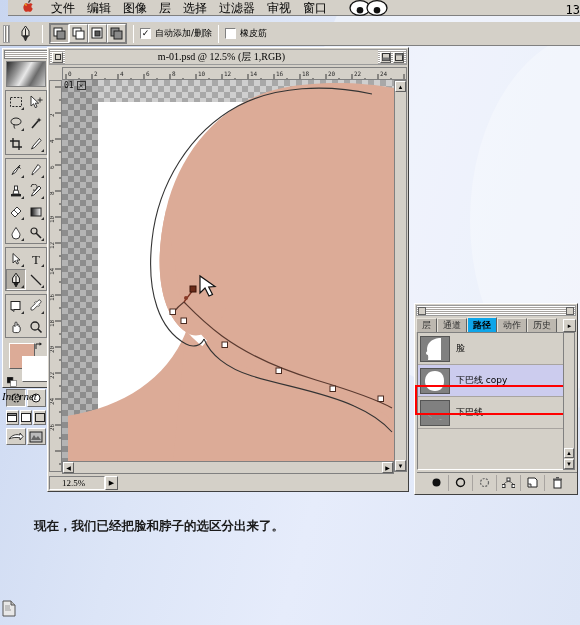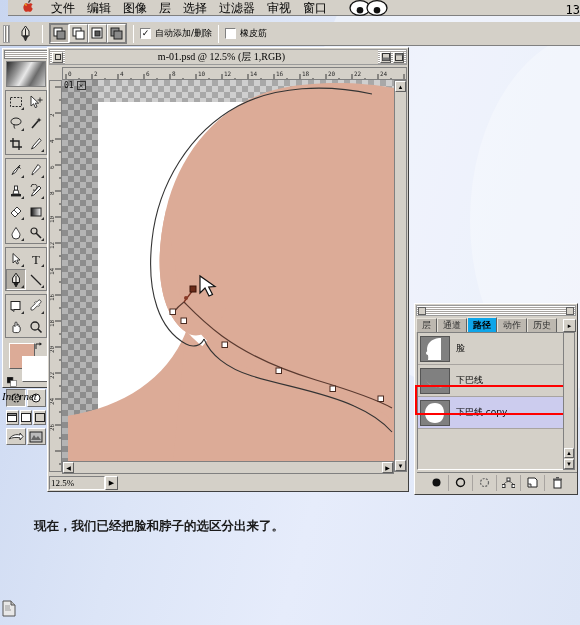--- a/index.html
+++ b/index.html
@@ -248,21 +248,21 @@
   }
   #doc-status {
     position:absolute; left:1px; bottom:1px; width:358px; height:15px;
     display:flex; align-items:center; font-size:9px;
     font-family:"Liberation Serif",serif;
   }
   #zoom-field {
     width:56px;height:14px;background:#d4d0c8;
     border-top:1px solid #808080;border-left:1px solid #808080;
     border-right:1px solid #fff;border-bottom:1px solid #fff;
-    display:flex;align-items:center;padding-left:1px;
+    display:flex;align-items:center;padding-left:12px;
   }
   #doc-size {
     width:200px;height:14px;background:#d4d0c8;
     border-top:1px solid #808080;border-left:1px solid #808080;
     border-right:1px solid #fff;border-bottom:1px solid #fff;
     display:flex;align-items:center;justify-content:center;
   }
   #doc-popup {
     width:13px;height:14px;background:#d4d0c8;
     border-top:1px solid #fff;border-left:1px solid #fff;
@@ -923,35 +923,35 @@
   <div id="pal-list">
     <div class="path-row">
       <span class="path-thumb">
         <svg width="28" height="24" viewBox="0 0 28 24">
           <path d="M18 1 C10 2 6 7 6 12 C6 16 8 19 7 23 L20 23 L20 1 Z" fill="#fff"></path>
           <path d="M7 14 c-1 0-2 1-2 2 s1 2 2 2" fill="#fff"></path>
         </svg>
       </span>
       <span class="path-name">脸</span>
     </div>
+    <div class="path-row selected">
+      <span class="path-thumb">
+        <svg width="28" height="24" viewBox="0 0 28 24">
+          <path d="M14 2 C7 2 4 7 4 12 C4 18 8 22 14 22 C20 22 23 18 23 12 C23 6 20 2 14 2 Z" fill="#fff"></path>
+        </svg>
+      </span>
+      <span class="path-name">下巴线 copy</span>
+    </div>
     <div class="path-row">
       <span class="path-thumb">
         <svg width="28" height="24" viewBox="0 0 28 24">
           <path d="M4 10 C8 17 16 20 24 18 C18 20 9 18 4 10 Z" fill="#fff"></path>
         </svg>
       </span>
       <span class="path-name">下巴线</span>
-    </div>
-    <div class="path-row selected">
-      <span class="path-thumb">
-        <svg width="28" height="24" viewBox="0 0 28 24">
-          <path d="M14 2 C7 2 4 7 4 12 C4 18 8 22 14 22 C20 22 23 18 23 12 C23 6 20 2 14 2 Z" fill="#fff"></path>
-        </svg>
-      </span>
-      <span class="path-name">下巴线 copy</span>
     </div>
   </div>
   <div id="sel-outline"></div>
 
   <div id="pal-scroll">
     <div style="position:absolute;bottom:11px;left:0;" class="pal-sbtn">▲</div>
     <div style="position:absolute;bottom:0;left:0;" class="pal-sbtn">▼</div>
   </div>
 
   <div id="pal-bottom">

